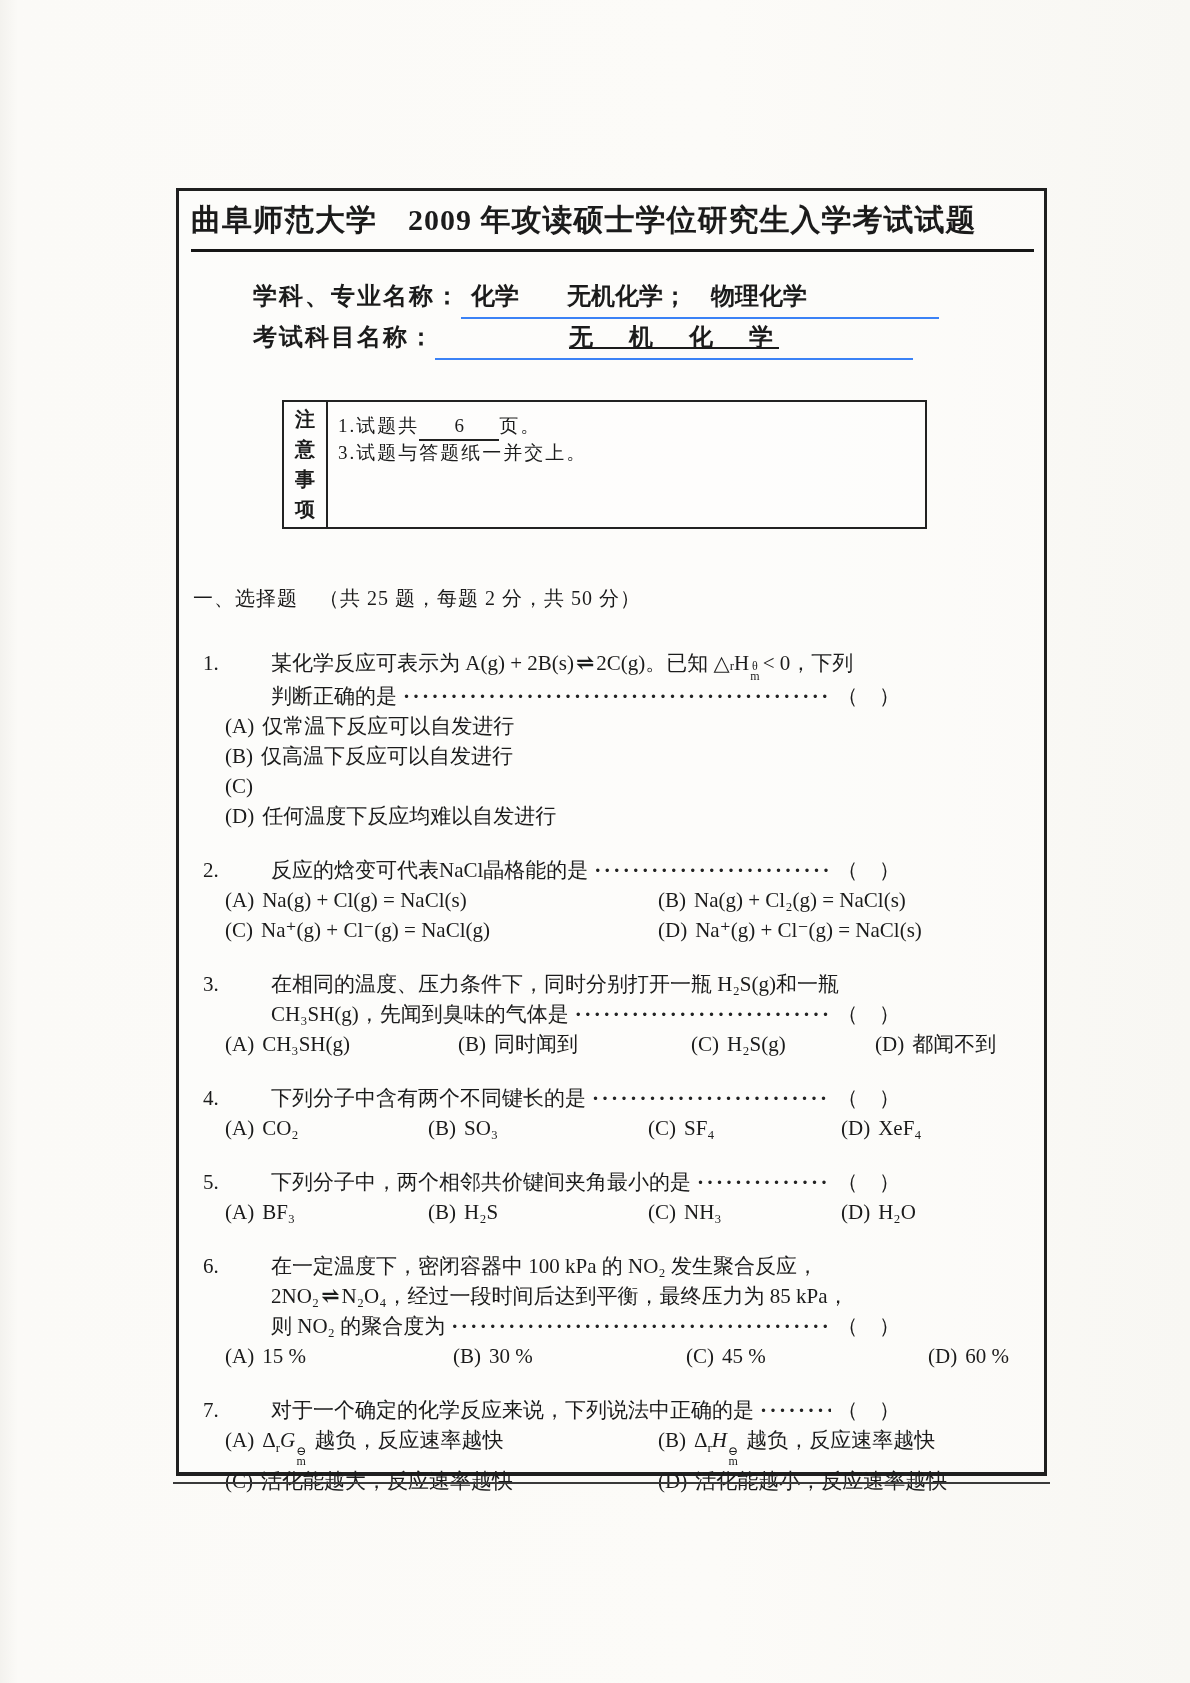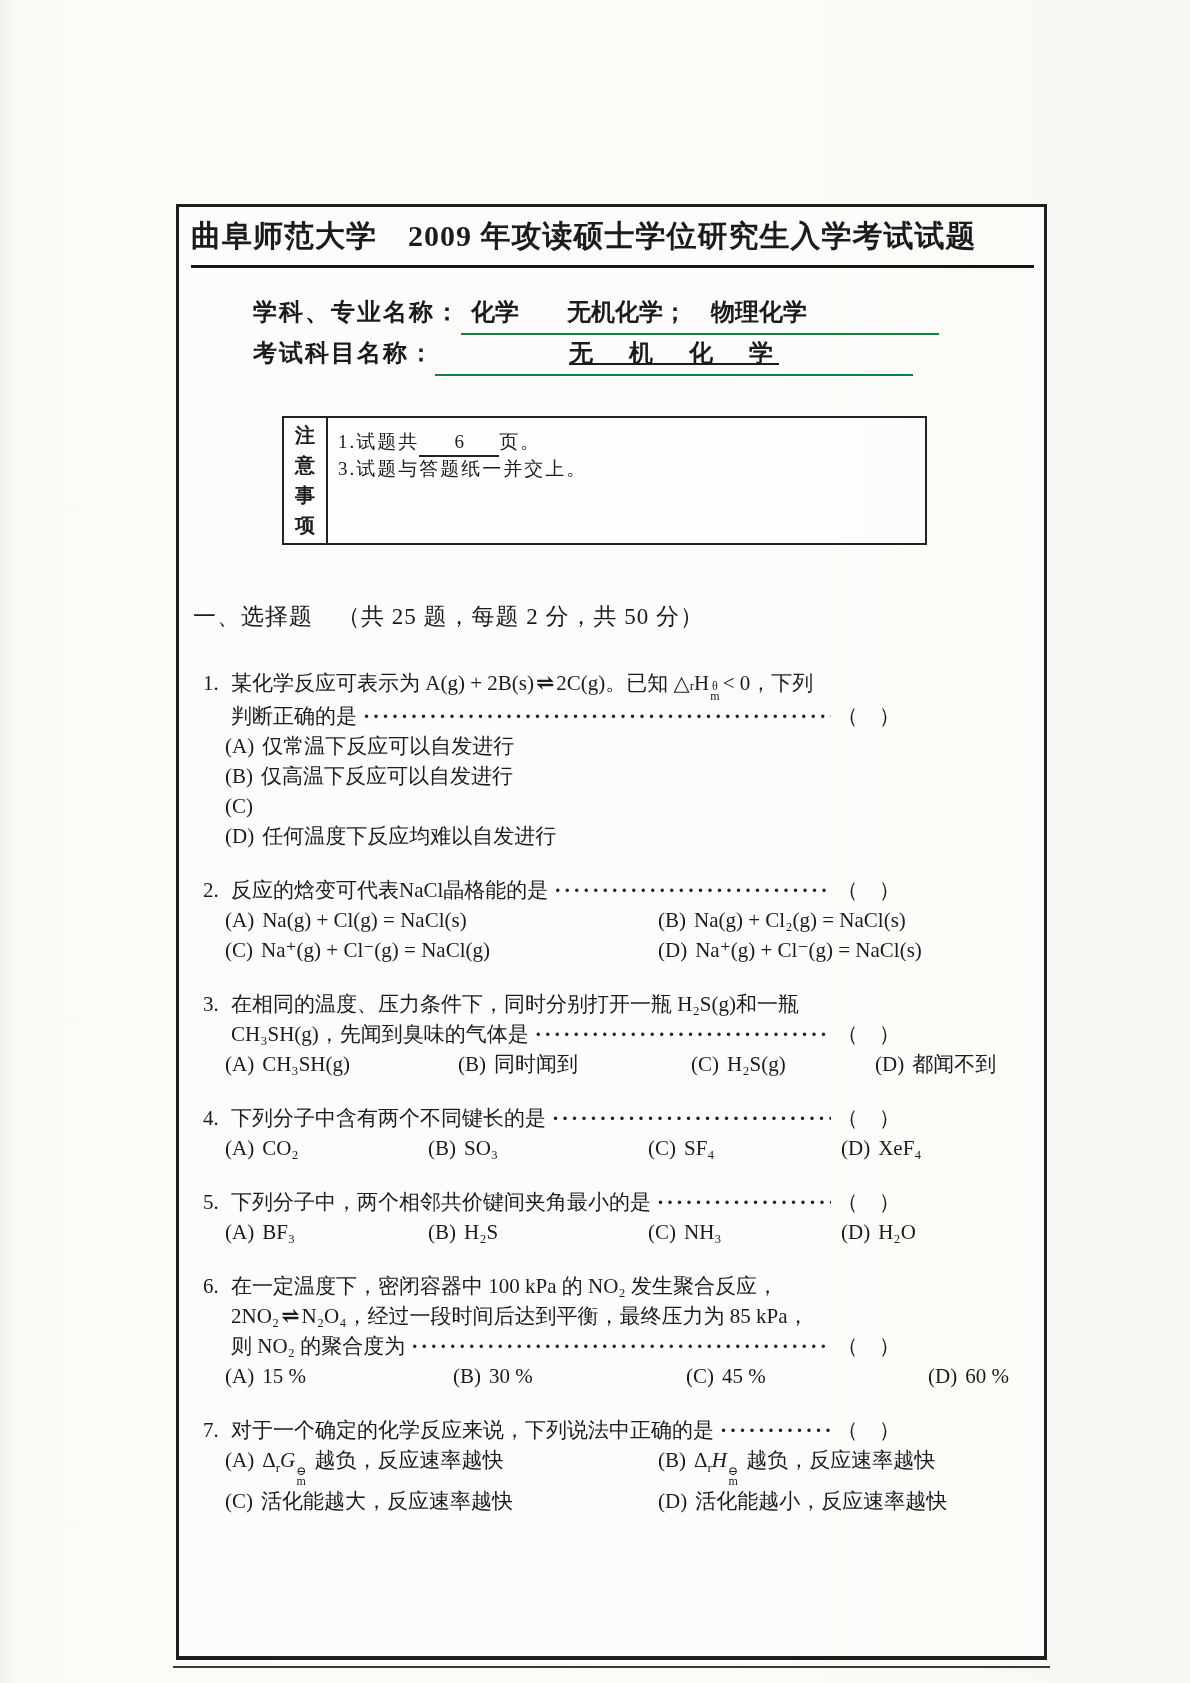--- a/index.html
+++ b/index.html
@@ -3,49 +3,49 @@
 <meta charset="utf-8">
 <style>
   html,body{margin:0;padding:0;}
   body{
     width:1190px;height:1683px;position:relative;
     background:linear-gradient(90deg,#f3f2ee 0px,#fbfaf7 18px,#fcfbf8 60%,#f8f7f3 100%);
     font-family:"Liberation Serif","DejaVu Serif",serif;
     color:#1b1b1b;overflow:hidden;
   }
   .frame{
-    position:absolute;left:176px;top:204px;width:871px;height:1456px;
+    position:absolute;left:176px;top:188px;width:871px;height:1288px;
     border:3px solid #1f1f1f;border-bottom-width:4px;box-sizing:border-box;
     background:rgba(255,255,255,0.35);
   }
   .frame::after{content:"";position:absolute;left:-6px;right:-6px;bottom:-12px;height:2px;background:#3a3a3a;}
   .title{
     margin:9px 10px 0 12px;font-size:30px;font-weight:bold;letter-spacing:1px;
     border-bottom:3px solid #161616;padding-bottom:8px;white-space:nowrap;
   }
   .subj{margin:26px 0 12px 74px;font-size:24px;font-weight:bold;}
   .subj-line{display:flex;align-items:baseline;line-height:37px;}
   .lbl{letter-spacing:2px;flex:none;}
-  .ul{border-bottom:2px solid #15803d;width:478px;padding:0 0 2px 10px;box-sizing:border-box;white-space:nowrap;}
+  .ul{border-bottom:2px solid #3b82f6;width:478px;padding:0 0 2px 10px;box-sizing:border-box;white-space:nowrap;}
   .ul.center{text-align:center;letter-spacing:6px;padding-left:0;text-decoration:underline;}
   .notice{margin:40px 0 0 103px;width:645px;border:2px solid #222;display:flex;box-sizing:border-box;background:rgba(255,255,255,0.4);}
   .notice-side{
     width:42px;border-right:2px solid #222;display:flex;flex-direction:column;
     align-items:center;justify-content:center;gap:3px;font-weight:bold;font-size:20px;padding:4px 0;
   }
   .notice-body{flex:1;padding:12px 6px 4px 10px;font-size:19px;}
   .notice-row{line-height:24.5px;letter-spacing:2px;white-space:nowrap;overflow:hidden;}
   .blank{display:inline-block;min-width:80px;text-align:center;border-bottom:2px solid #222;letter-spacing:0;}
-  .section-title{margin:56px 0 0 14px;font-size:23px;letter-spacing:1px;}
+  .section-title{margin:56px 0 0 14px;font-size:20px;letter-spacing:1px;}
   #questions{margin-top:0;}
   .q{margin:24px 58px 0 24px;font-size:21px;}
   .q.first{margin-top:36px;}
   .qline{display:flex;align-items:baseline;line-height:30px;}
   .qnum{width:28px;flex:none;}
-  .qtext{flex:1;display:flex;align-items:baseline;white-space:nowrap;min-width:0;}
+  .qtext{flex:1;display:flex;align-items:baseline;white-space:nowrap;min-width:0;margin-left:40px;}
   .dots{flex:1;min-width:0;overflow:hidden;letter-spacing:2.5px;font-weight:bold;color:#222;margin:0 6px;}
   .bracket{flex:none;margin-right:86px;}
   .opts{margin-left:22px;display:grid;}
   .opts.list{grid-template-columns:1fr;}
   .opts.grid2{grid-template-columns:433px 1fr;}
   .opts.q3{grid-template-columns:233px 233px 184px 1fr;}
   .opts.q45{grid-template-columns:203px 220px 193px 1fr;}
   .opts.q6{grid-template-columns:228px 233px 242px 1fr;}
   .opt{line-height:30px;white-space:nowrap;display:flex;align-items:baseline;}
   .olabel{margin-right:8px;flex:none;}

